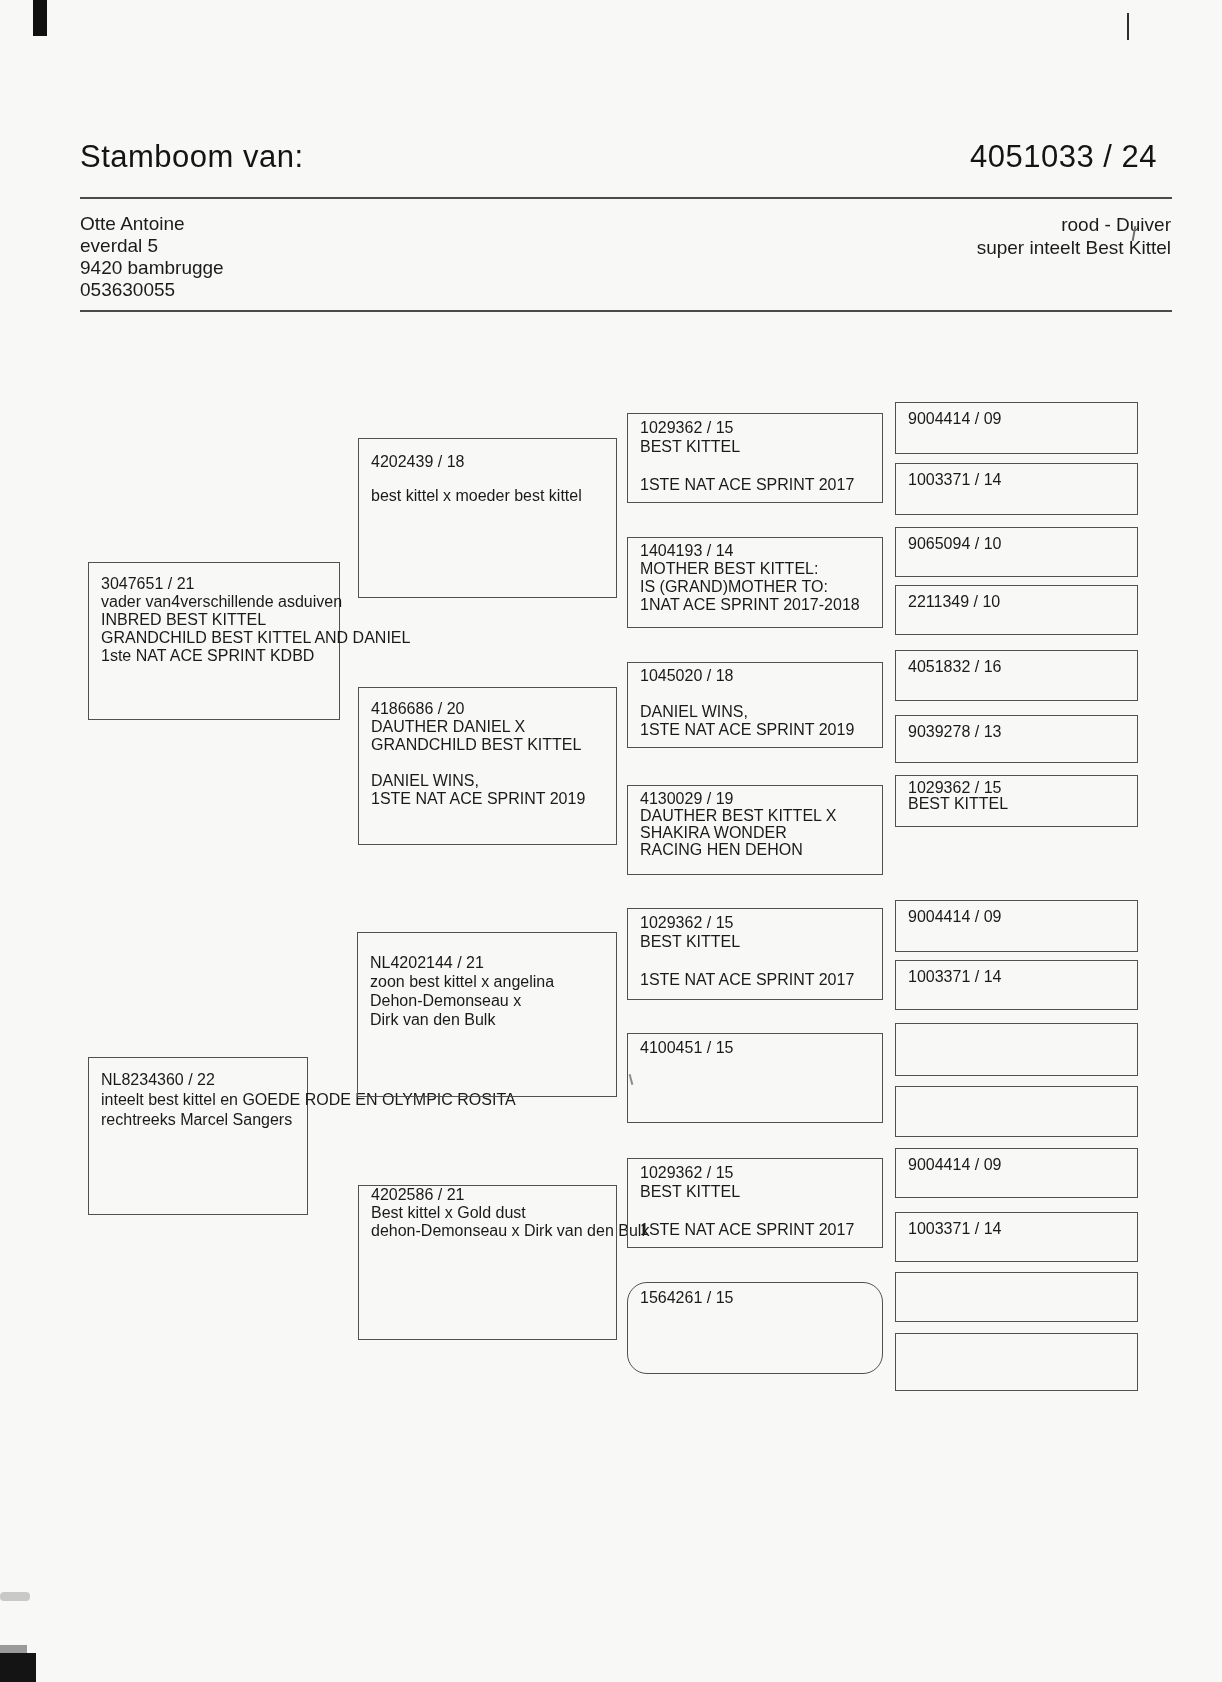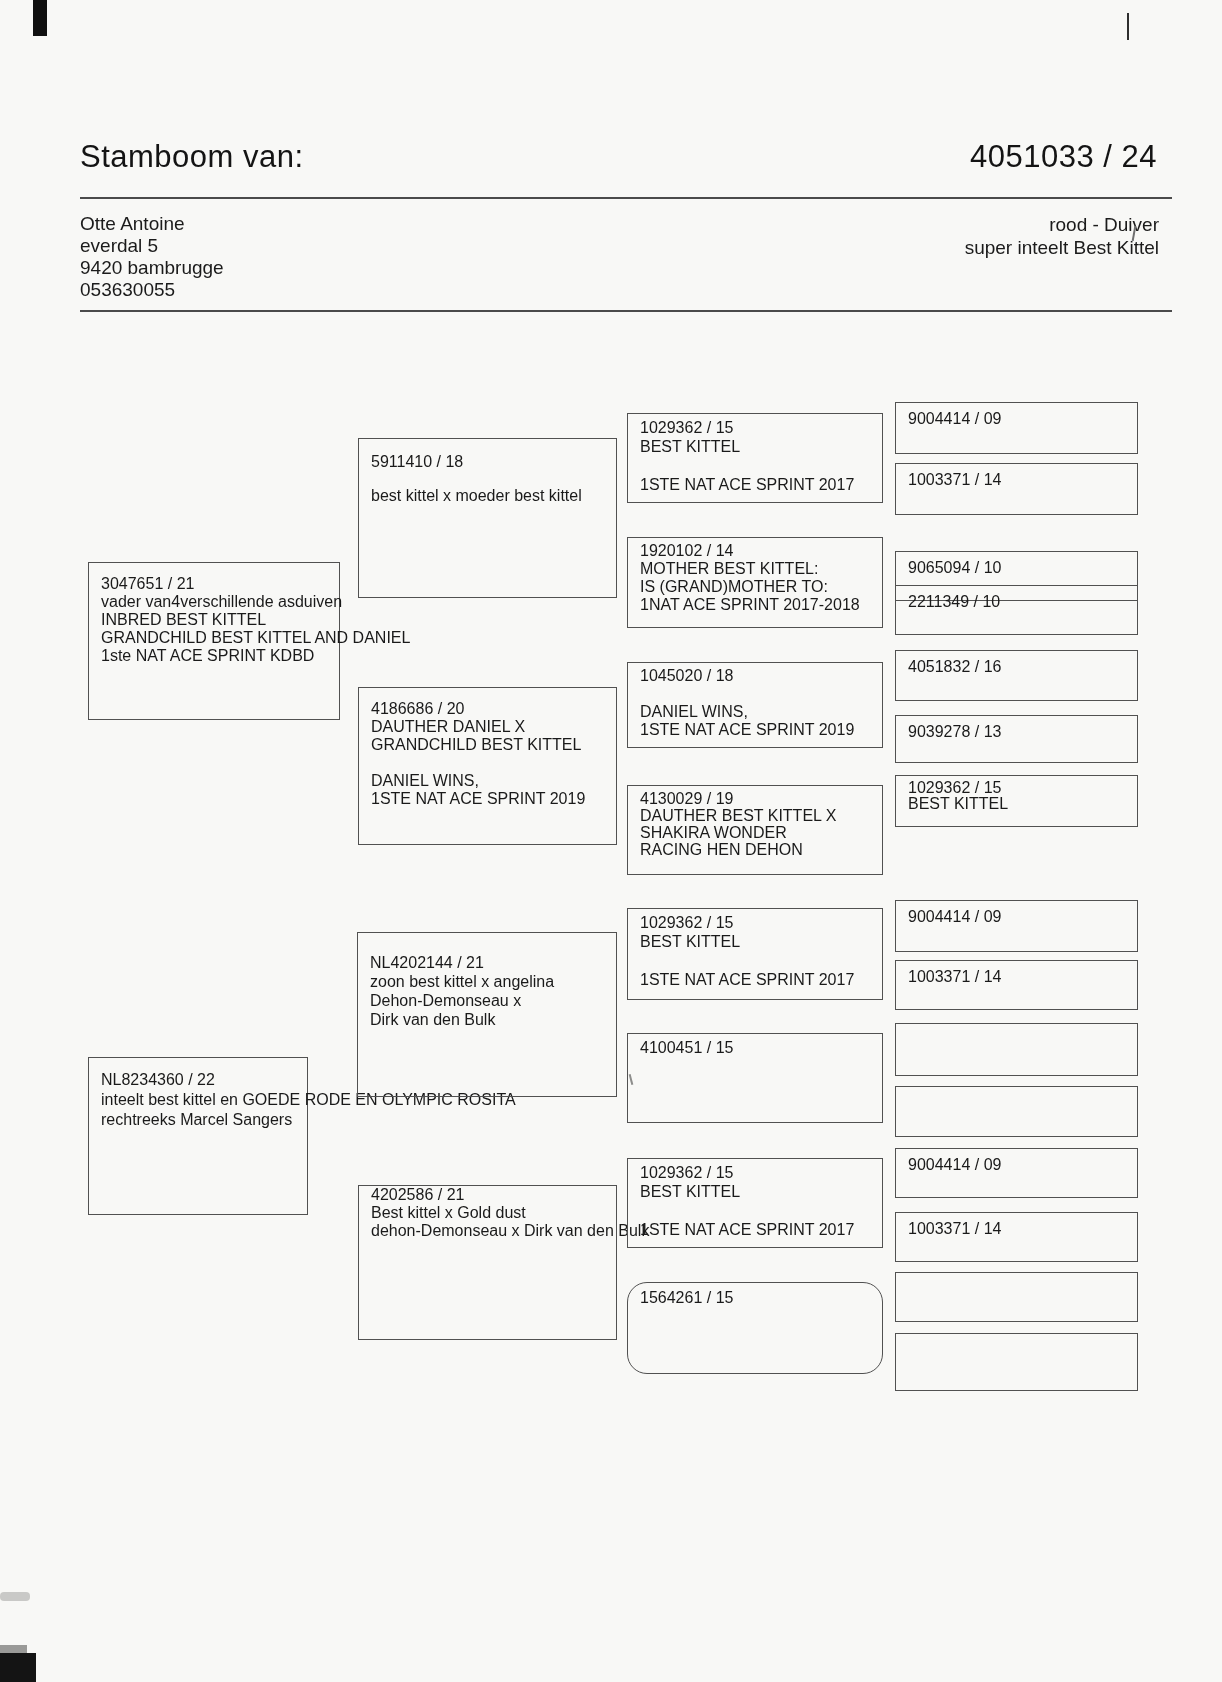--- a/index.html
+++ b/index.html
@@ -26,21 +26,21 @@
   .rule{
     left:80px;width:1092px;height:2px;background:#4b4b4b;
   }
   .rule1{top:197px;}
   .rule2{top:310px;}
   .owner{
     left:80px;top:213px;
     font-size:19px;line-height:22px;color:#1b1b1b;
   }
   .birdinfo{
-    right:63px;top:213px;
+    right:51px;top:213px;
     font-size:19px;line-height:23px;color:#1b1b1b;text-align:right;margin-left:40px;
   }
   
   .pbox{
     position:absolute;
     border:1px solid #515151;
     box-sizing:border-box;
     font-size:16px;
     color:#1a1a1a;
     white-space:nowrap;
@@ -78,21 +78,21 @@
       <div class="pline">INBRED BEST KITTEL</div>
       <div class="pline">GRANDCHILD BEST KITTEL AND DANIEL</div>
       <div class="pline">1ste NAT ACE SPRINT KDBD</div>
     </div>
     <div class="pbox" style="left: 88px; top: 1057px; width: 220px; height: 158px; padding-top: 12px; line-height: 20px;">
       <div class="pline">NL8234360 / 22</div>
       <div class="pline">inteelt best kittel en GOEDE RODE EN OLYMPIC ROSITA</div>
       <div class="pline">rechtreeks Marcel Sangers</div>
     </div>
     <div class="pbox" style="left: 358px; top: 438px; width: 259px; height: 160px; padding-top: 14px; line-height: 17px;">
-      <div class="pline">5911410 / 18</div>
+      <div class="pline">4202439 / 18</div>
       <div class="pline">&nbsp;</div>
       <div class="pline">best kittel x moeder best kittel</div>
     </div>
     <div class="pbox" style="left: 358px; top: 687px; width: 259px; height: 158px; padding-top: 12px; line-height: 18px;">
       <div class="pline">4186686 / 20</div>
       <div class="pline">DAUTHER DANIEL X</div>
       <div class="pline">GRANDCHILD BEST KITTEL</div>
       <div class="pline">&nbsp;</div>
       <div class="pline">DANIEL WINS,</div>
       <div class="pline">1STE NAT ACE SPRINT 2019</div>
@@ -108,21 +108,21 @@
       <div class="pline">Best kittel x Gold dust</div>
       <div class="pline">dehon-Demonseau x Dirk van den Bulk</div>
     </div>
     <div class="pbox" style="left: 627px; top: 413px; width: 256px; height: 90px; padding-top: 4px; line-height: 19px;">
       <div class="pline">1029362 / 15</div>
       <div class="pline">BEST KITTEL</div>
       <div class="pline">&nbsp;</div>
       <div class="pline">1STE NAT ACE SPRINT 2017</div>
     </div>
     <div class="pbox" style="left: 627px; top: 537px; width: 256px; height: 91px; padding-top: 4px; line-height: 18px;">
-      <div class="pline">1920102 / 14</div>
+      <div class="pline">1404193 / 14</div>
       <div class="pline">MOTHER BEST KITTEL:</div>
       <div class="pline">IS (GRAND)MOTHER TO:</div>
       <div class="pline">1NAT ACE SPRINT 2017-2018</div>
     </div>
     <div class="pbox" style="left: 627px; top: 662px; width: 256px; height: 86px; padding-top: 4px; line-height: 18px;">
       <div class="pline">1045020 / 18</div>
       <div class="pline">&nbsp;</div>
       <div class="pline">DANIEL WINS,</div>
       <div class="pline">1STE NAT ACE SPRINT 2019</div>
     </div>
@@ -149,21 +149,21 @@
     </div>
     <div class="pbox" style="left: 627px; top: 1282px; width: 256px; height: 92px; padding-top: 5px; line-height: 19px; border-radius: 20px;">
       <div class="pline">1564261 / 15</div>
     </div>
     <div class="pbox" style="left: 895px; top: 402px; width: 243px; height: 52px; padding-top: 7px; line-height: 17px;">
       <div class="pline">9004414 / 09</div>
     </div>
     <div class="pbox" style="left: 895px; top: 463px; width: 243px; height: 52px; padding-top: 7px; line-height: 17px;">
       <div class="pline">1003371 / 14</div>
     </div>
-    <div class="pbox" style="left: 895px; top: 527px; width: 243px; height: 50px; padding-top: 7px; line-height: 17px; margin-top: 24px;">
+    <div class="pbox" style="left: 895px; top: 527px; width: 243px; height: 50px; padding-top: 7px; line-height: 17px;">
       <div class="pline">9065094 / 10</div>
     </div>
     <div class="pbox" style="left: 895px; top: 585px; width: 243px; height: 50px; padding-top: 7px; line-height: 17px;">
       <div class="pline">2211349 / 10</div>
     </div>
     <div class="pbox" style="left: 895px; top: 650px; width: 243px; height: 51px; padding-top: 7px; line-height: 17px;">
       <div class="pline">4051832 / 16</div>
     </div>
     <div class="pbox" style="left: 895px; top: 715px; width: 243px; height: 48px; padding-top: 7px; line-height: 17px;">
       <div class="pline">9039278 / 13</div>

